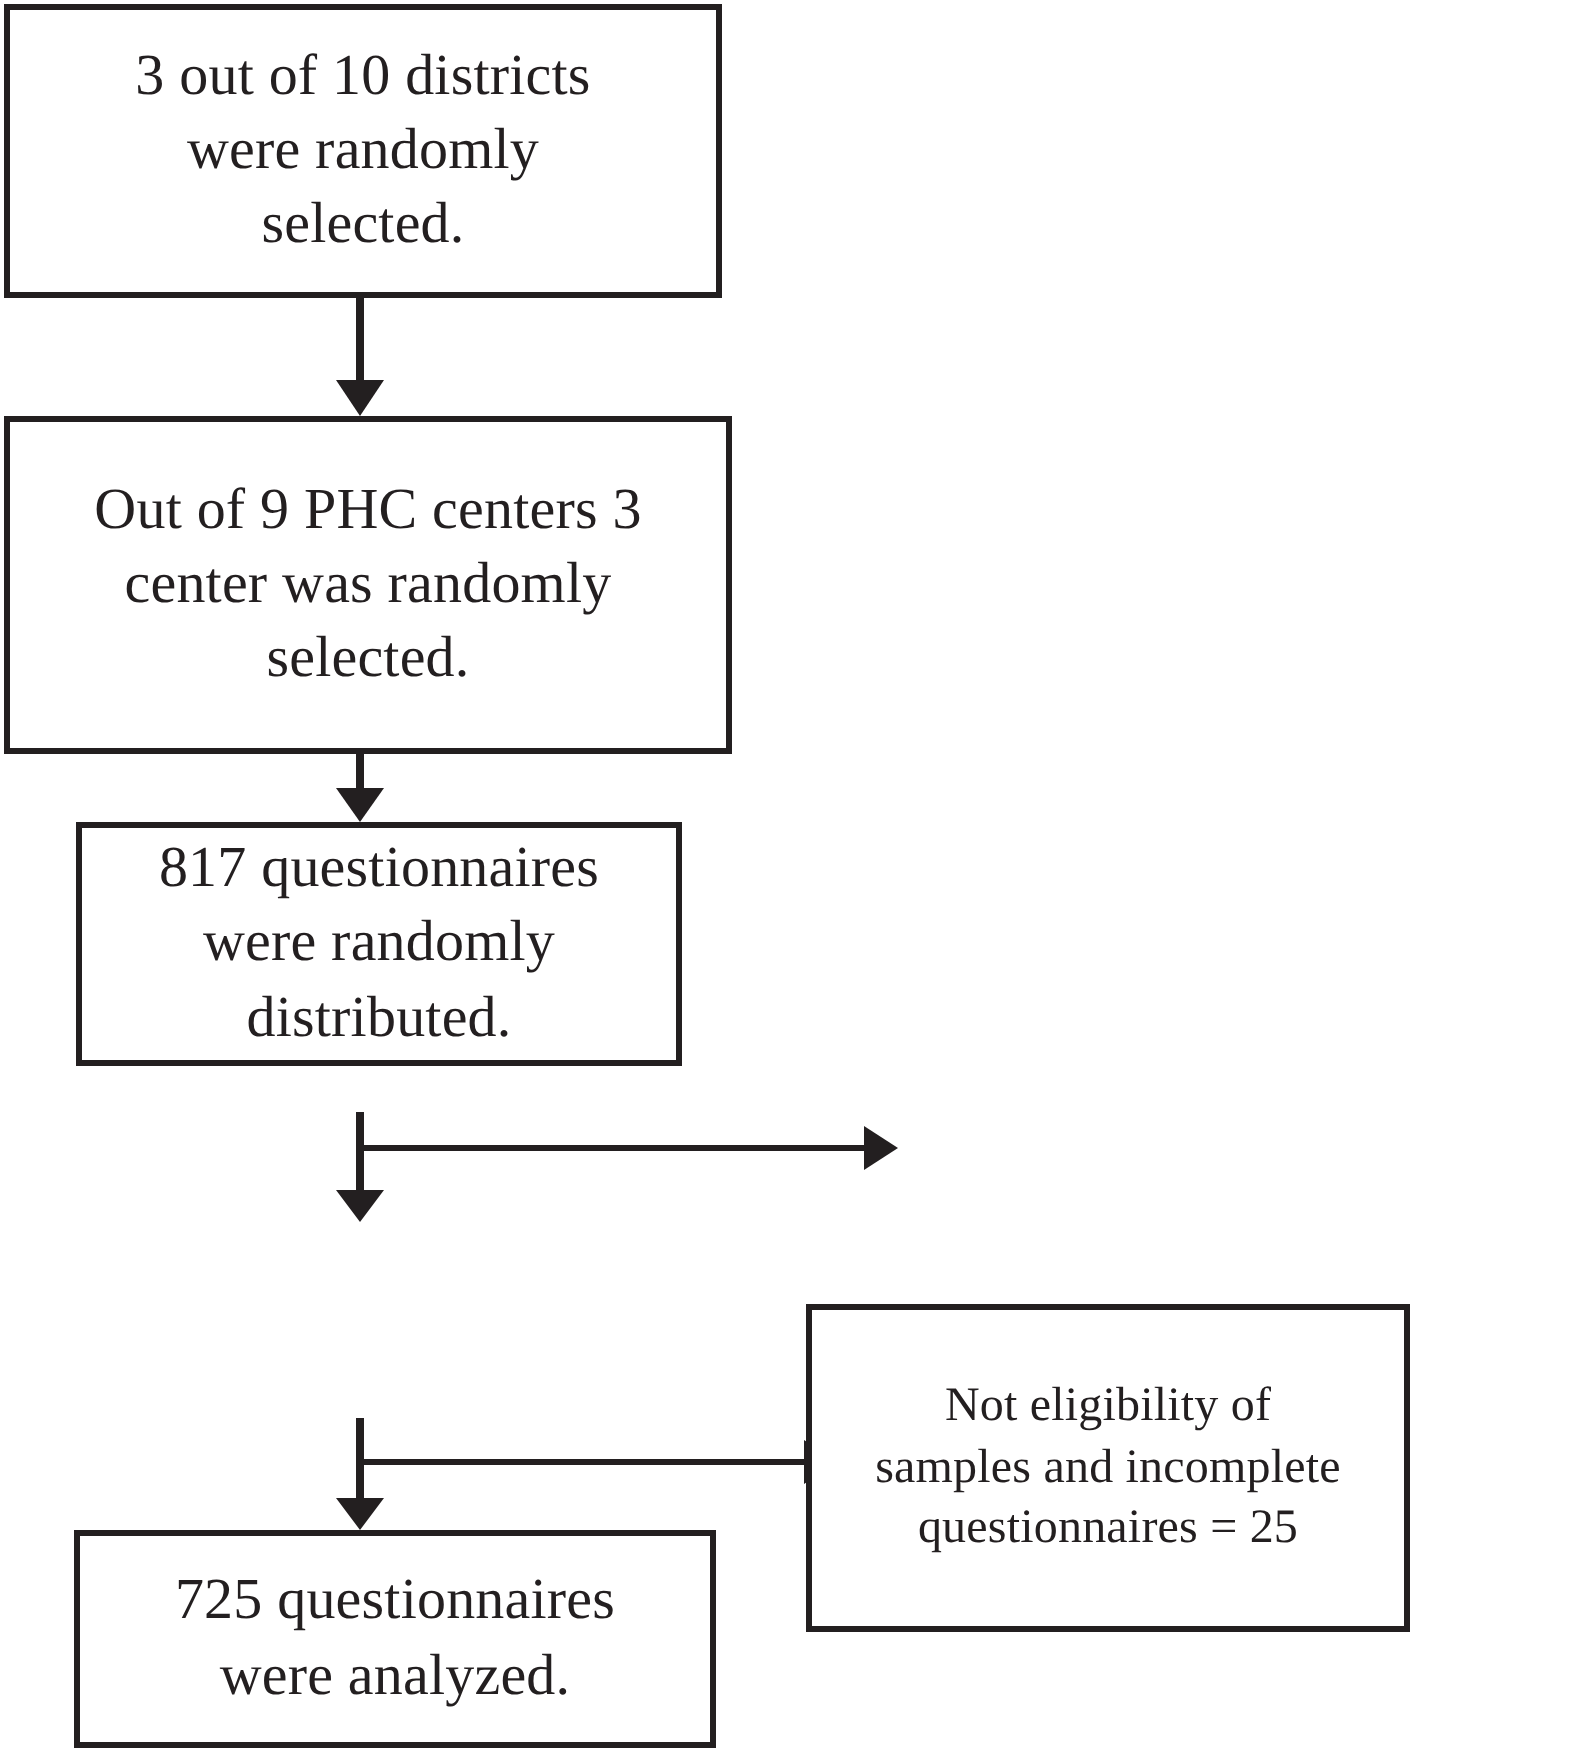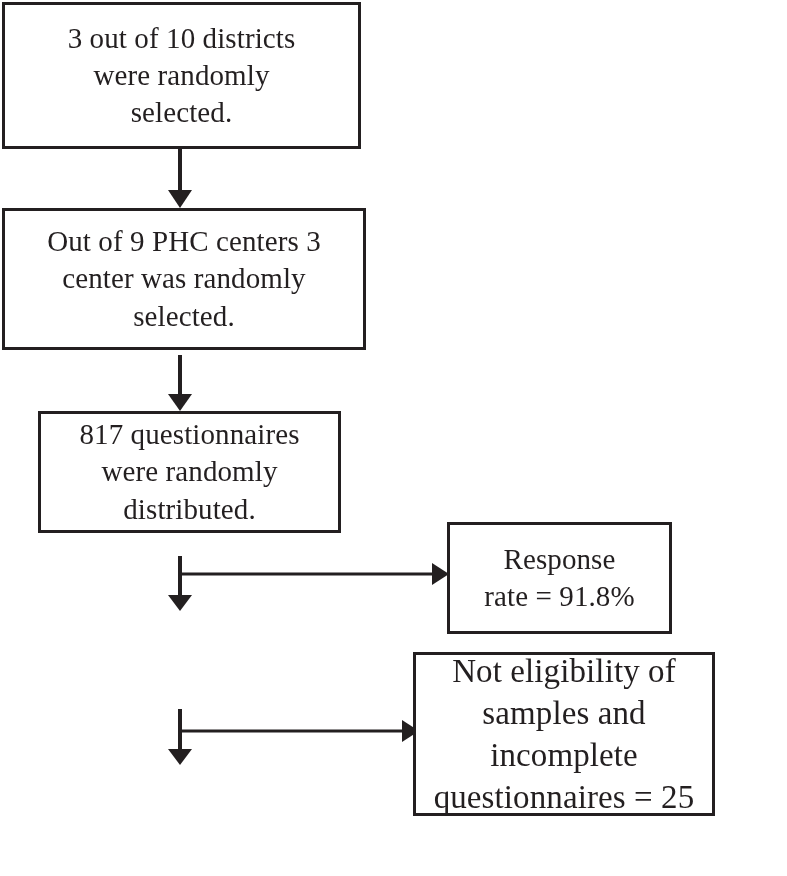--- a/index.html
+++ b/index.html
@@ -31,26 +31,26 @@
     padding: 2px 6px;
   }
   .node-text {
     display: block;
     width: 100%;
     white-space: pre-line;
   }
 
   
   #box-districts      { left: 2px;   top: 2px;   width: 359px; height: 147px; font-size: 29px; }
-  #box-phc-centers    { left: 2px;   top: 208px; width: 364px; height: 142px; font-size: 29px; }
+  #box-phc-centers    { left: 2px;   top: 208px; width: 364px; height: 169px; font-size: 29px; }
   #box-distributed    { left: 38px;  top: 411px; width: 303px; height: 122px; font-size: 29px; }
   #box-returned       { left: 32px;  top: 611px; width: 322px; height: 98px;  font-size: 29px; }
   #box-analyzed       { left: 37px;  top: 765px; width: 321px; height: 109px; font-size: 29px; }
   #box-response-rate  { left: 447px; top: 522px; width: 225px; height: 112px; font-size: 29px; }
-  #box-not-eligible   { left: 413px; top: 652px; width: 302px; height: 164px; font-size: 33px; }
+  #box-not-eligible   { left: 403px; top: 652px; width: 302px; height: 164px; font-size: 24px; }
 
   
   .edge-svg {
     position: absolute;
     left: 0;
     top: 0;
     width: 787px;
     height: 876px;
     pointer-events: none;
   }
@@ -113,25 +113,25 @@
 selected.</span>
   </div>
 
   <div class="node-box" id="box-distributed">
     <span class="node-text">817 questionnaires
 were randomly
 distributed.</span>
   </div>
 
 
+  <div class="node-box" id="box-analyzed">
+    <span class="node-text">725 questionnaires
+were analyzed.</span>
+  </div>
 
-  <div class="node-box" id="box-response-rate">
-    <span class="node-text">Response
-rate = 91.8%</span>
-  </div>
 
   <div class="node-box" id="box-not-eligible">
     <span class="node-text">Not eligibility of
 samples and incomplete
 questionnaires = 25</span>
   </div>
 
 </div>
 
 </body></html>

